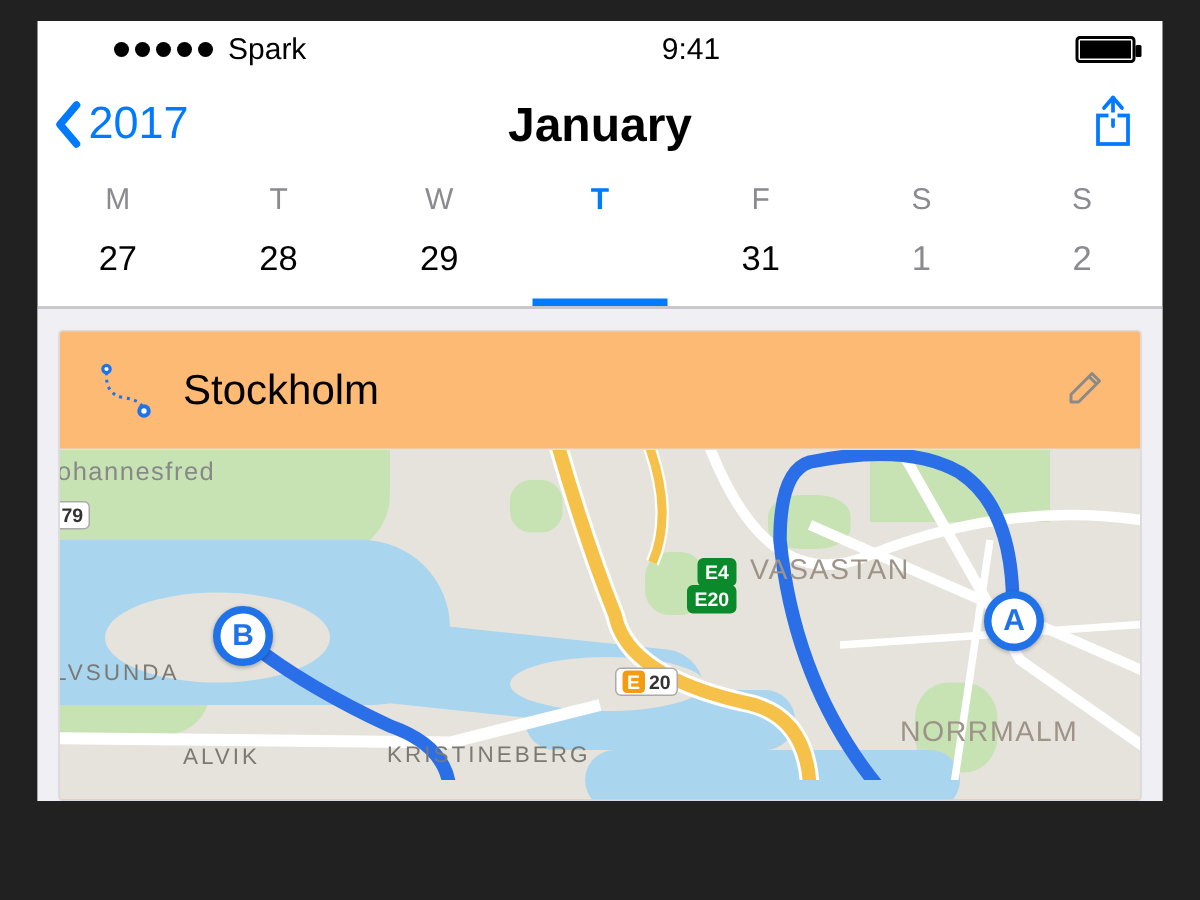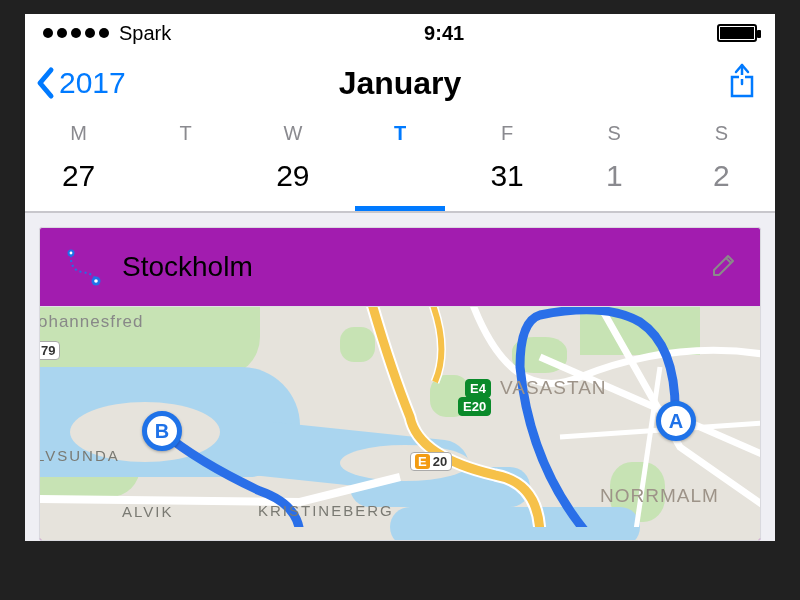--- a/index.html
+++ b/index.html
@@ -12,21 +12,21 @@
   }
   .phone {
     width: 750px;
     background: #fff;
     overflow: hidden;
   }
   
   .status {
     height: 38px;
     display: flex; align-items: center; justify-content: space-between;
-    padding: 0 18px; font-size: 20px; font-weight: 500; color: #000;
+    padding: 0 18px; font-size: 20px; font-weight: 500; color: #000; margin-left: 33px;
   }
   .status .left { display:flex; align-items:center; gap:10px; }
   .dots { display:flex; gap:4px; }
   .dots span { width:10px; height:10px; border-radius:50%; background:#000; }
   .battery { width:40px; height:18px; border:2px solid #000; border-radius:3px; position:relative; }
   .battery::after { content:""; position:absolute; right:-6px; top:4px; width:4px; height:8px; background:#000; border-radius:1px; }
   .battery .fill { position:absolute; left:1px; top:1px; bottom:1px; right:1px; background:#000; }
   
   .navbar {
     height: 62px; display:flex; align-items:center; justify-content:space-between;
@@ -37,31 +37,31 @@
   .navbar .title { font-size:32px; font-weight:700; color:#000; position:absolute; left:0; right:0; text-align:center; pointer-events:none; }
   .navbar .share { cursor:pointer; }
   
   .week {
     display:flex; padding: 8px 0 0 0;
   }
   .day {
     flex:1; text-align:center; cursor:pointer; padding-bottom:18px; position:relative;
   }
   .day .dow { color:#8a8a8f; font-size:20px; font-weight:500; }
-  .day .num { font-size:30px; font-weight:400; color:#000; margin-top:14px; }
+  .day .num { font-size:23px; font-weight:400; color:#000; margin-top:14px; }
   .day.weekend .num { color:#8a8a8f; }
   .day.selected .dow { color:#007aff; font-weight:700; }
   .day.selected .num { color:#007aff; font-weight:600; }
   .day.selected::after {
     content:""; position:absolute; bottom:0; left:8%; right:8%; height:5px; background:#007aff;
   }
   .hr { height:2px; background:#c8c7cc; }
   .subarea { background:#efeff4; padding:14px 14px 0 14px; }
   .card {
-    background:#a21caf; border:1px solid #d9d9de; border-radius:3px; overflow:hidden;
+    background:#fdba74; border:1px solid #d9d9de; border-radius:3px; overflow:hidden;
     box-shadow: 0 0 1px rgba(0,0,0,0.06);
   }
   .card-head {
     display:flex; align-items:center; padding:18px 22px; gap:18px;
     border-bottom:1px solid #e0e0e5;
   }
   .card-head .city { font-size:28px; color:#000; flex:1; }
   .card-head .edit { cursor:pointer; }
   
   .map {
@@ -99,21 +99,21 @@
     <div class="left">
       <div class="dots">
         <span></span>
           <span></span>
           <span></span>
           <span></span>
           <span></span>
       </div>
       <span>Spark</span>
     </div>
-    <span style="font-weight:700">9:41</span>
+    <span style="font-weight:400">9:41</span>
     <div class="battery">
         <div class="fill"></div>
       </div>
   </div>
 
   <div class="navbar" style="position:relative">
     <div class="back">
       <svg width="22" height="34" viewBox="0 0 22 34">
           <polyline points="16,4 5,17 16,30" fill="none" stroke="#007aff" stroke-width="5" stroke-linecap="round" stroke-linejoin="round"></polyline>
         </svg>
@@ -130,20 +130,21 @@
     </div>
   </div>
 
   <div class="week" id="week">
       <div class="day">
         <div class="dow">M</div>
         <div class="num">27</div>
       </div>
       <div class="day">
         <div class="dow">T</div>
+        <div class="num">28</div>
       </div>
       <div class="day">
         <div class="dow">W</div>
         <div class="num">29</div>
       </div>
       <div class="day selected">
         <div class="dow">T</div>
       </div>
       <div class="day">
         <div class="dow">F</div>

